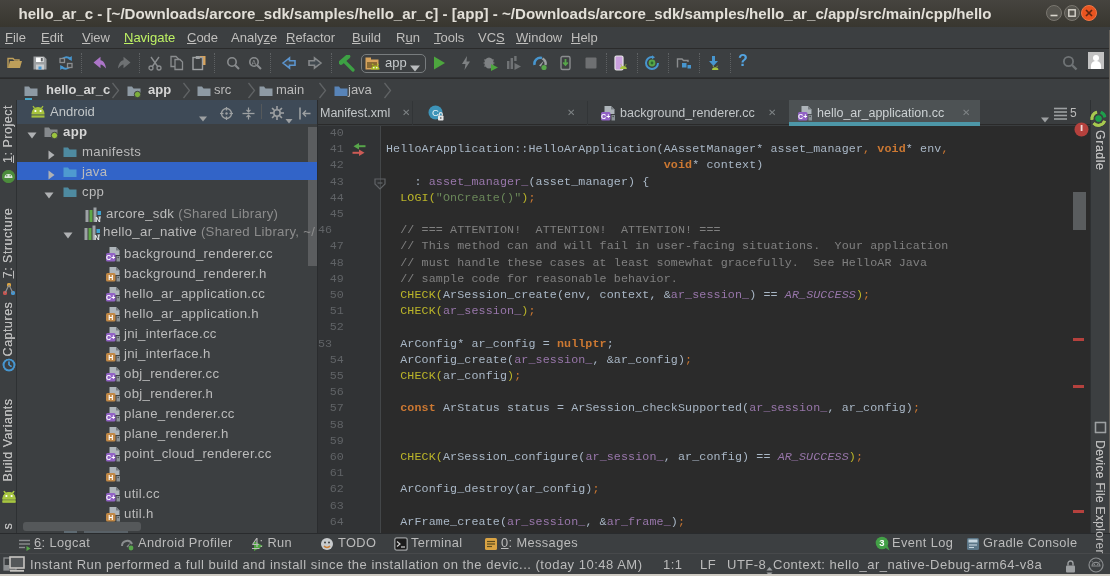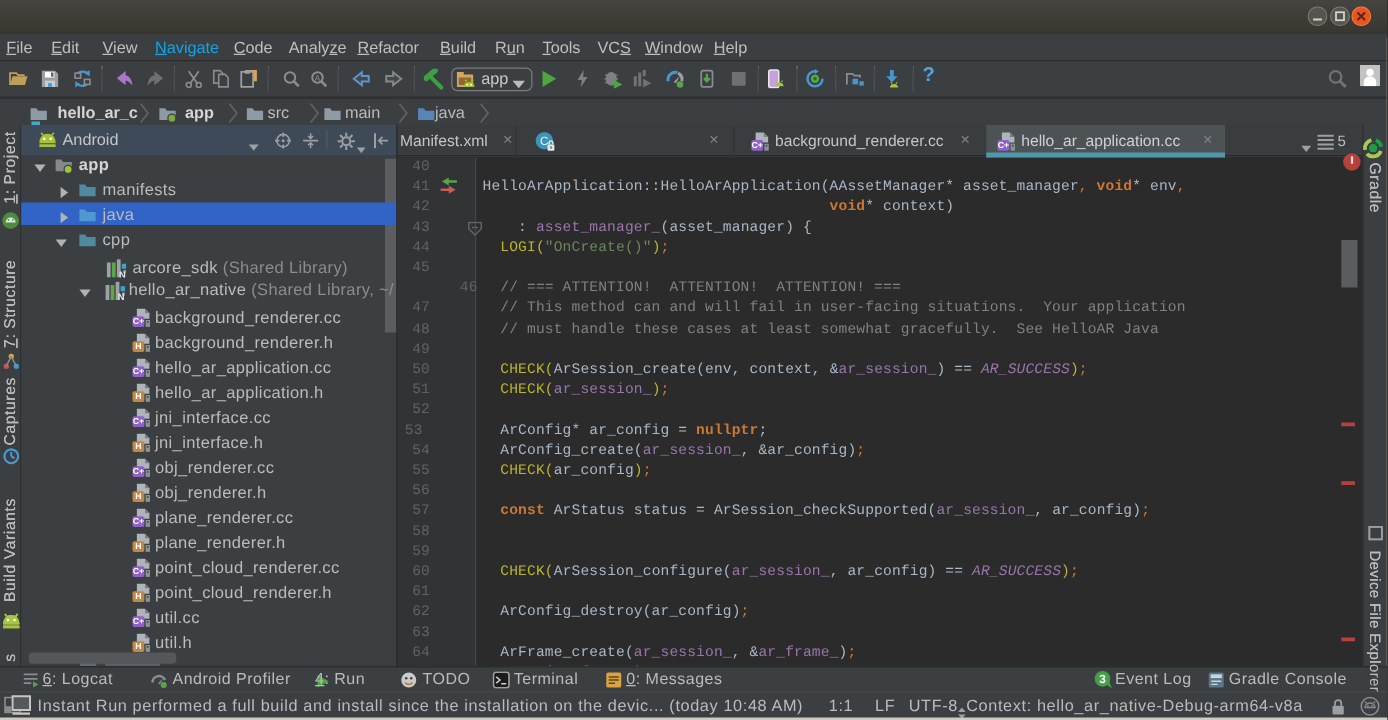--- a/index.html
+++ b/index.html
@@ -4,38 +4,39 @@
 html,body{width:1110px;height:576px;overflow:hidden;background:#2B2B2B;font-family:"Liberation Sans",sans-serif;}
 #root{position:relative;width:1110px;height:576px;overflow:hidden;}
 .tsep{position:absolute;top:53px;width:1px;height:20px;border-left:1px dotted #5E6163;}
 .tsepd{position:absolute;top:53px;width:1px;height:20px;border-left:1px dotted #5E6163;}
 .tabx{position:absolute;top:100px;height:26px;line-height:26px;font-size:10px;color:#7F8486;}
 .cl{font-family:"Liberation Mono",monospace;font-size:11.67px;line-height:16.2px;letter-spacing:0.125px;}
 </style></head><body>
 <div id="root">
 
 <div style="position:absolute;left:0;top:0;width:1110px;height:27px;background:linear-gradient(#46443F,#38362F);"></div>
+<div style="position:absolute;left:0;top:0;width:1010px;height:27px;line-height:27px;text-align:center;font-size:15.1px;font-weight:bold;color:#E2DFD8;white-space:nowrap;">hello_ar_c - [~/Downloads/arcore_sdk/samples/hello_ar_c] - [app] - ~/Downloads/arcore_sdk/samples/hello_ar_c/app/src/main/cpp/hello</div>
 <div style="position:absolute;left:1046px;top:5px;"><svg width="16" height="16" viewBox="0 0 16 16" style="">
         <circle cx="8" cy="8" r="7.5" fill="#56544E" stroke="#79766F" stroke-width="1"></circle>
         <line x1="4.5" y1="10.5" x2="11.5" y2="10.5" stroke="#D9D5CE" stroke-width="1.6"></line>
       </svg></div>
 <div style="position:absolute;left:1064px;top:5px;"><svg width="16" height="16" viewBox="0 0 16 16" style="">
         <circle cx="8" cy="8" r="7.5" fill="#56544E" stroke="#79766F" stroke-width="1"></circle>
         <rect x="4.8" y="4.8" width="6.4" height="6.4" fill="none" stroke="#D9D5CE" stroke-width="1.4"></rect>
       </svg></div>
 <div style="position:absolute;left:1081px;top:5px;"><svg width="16" height="16" viewBox="0 0 16 16" style="">
         <circle cx="8" cy="8" r="7.5" fill="#E95420" stroke="#F07746" stroke-width="1"></circle>
         <path d="M5 5 L11 11 M11 5 L5 11" stroke="#5E2712" stroke-width="1.7"></path>
       </svg></div>
 
 <div style="position:absolute;left:0;top:27px;width:1110px;height:21px;background:#3C3F41;"></div>
 <div style="position:absolute;left:5px;top:27px;height:21px;line-height:21px;font-size:13px;color:#C0BFBD;"><u>F</u>ile</div>
     <div style="position:absolute;left:41px;top:27px;height:21px;line-height:21px;font-size:13px;color:#C0BFBD;"><u>E</u>dit</div>
     <div style="position:absolute;left:82px;top:27px;height:21px;line-height:21px;font-size:13px;color:#C0BFBD;"><u>V</u>iew</div>
-    <div style="position:absolute;left:124px;top:27px;height:21px;line-height:21px;font-size:13px;color:#0ea5e9;"><u>N</u>avigate</div>
+    <div style="position:absolute;left:124px;top:27px;height:21px;line-height:21px;font-size:13px;color:#bef264;"><u>N</u>avigate</div>
     <div style="position:absolute;left:187px;top:27px;height:21px;line-height:21px;font-size:13px;color:#C0BFBD;"><u>C</u>ode</div>
     <div style="position:absolute;left:231px;top:27px;height:21px;line-height:21px;font-size:13px;color:#C0BFBD;">Analy<u>z</u>e</div>
     <div style="position:absolute;left:286px;top:27px;height:21px;line-height:21px;font-size:13px;color:#C0BFBD;"><u>R</u>efactor</div>
     <div style="position:absolute;left:352px;top:27px;height:21px;line-height:21px;font-size:13px;color:#C0BFBD;"><u>B</u>uild</div>
     <div style="position:absolute;left:396px;top:27px;height:21px;line-height:21px;font-size:13px;color:#C0BFBD;">R<u>u</u>n</div>
     <div style="position:absolute;left:434px;top:27px;height:21px;line-height:21px;font-size:13px;color:#C0BFBD;"><u>T</u>ools</div>
     <div style="position:absolute;left:478px;top:27px;height:21px;line-height:21px;font-size:13px;color:#C0BFBD;">VC<u>S</u></div>
     <div style="position:absolute;left:516px;top:27px;height:21px;line-height:21px;font-size:13px;color:#C0BFBD;"><u>W</u>indow</div>
     <div style="position:absolute;left:571px;top:27px;height:21px;line-height:21px;font-size:13px;color:#C0BFBD;"><u>H</u>elp</div>
 
@@ -436,21 +437,20 @@
         </svg></div>
 <div style="position:absolute;left:124px;top:444px;height:20px;line-height:20px;font-size:13.2px;letter-spacing:0.3px;white-space:nowrap;"><span style="color:#BBBBBB;font-weight:normal;">point_cloud_renderer.cc</span></div>
 <div style="position:absolute;left:105px;top:466px;"><svg width="16" height="16" viewBox="0 0 16 16" style="">
           <path d="M4.5 1 L11 1 L14.5 4.5 L14.5 9 L4.5 9 Z" fill="#AEB5BA"></path>
 <path d="M11 1 L11 4.5 L14.5 4.5 Z" fill="#787E82"></path>
 <rect x="1" y="7" width="9.5" height="8.5" rx="1.5" fill="#C18845"></rect>
 <text x="5.7" y="13.6" font-family="Liberation Sans" font-size="7" font-weight="bold" fill="#FFFFFF" text-anchor="middle">H</text>
 <rect x="11.5" y="10" width="3.5" height="5.5" fill="#8A9296"></rect>
 <circle cx="13.2" cy="11.5" r="0.8" fill="#4a4f52"></circle>
         </svg></div>
-<div style="position:absolute;left:124px;top:464px;height:20px;line-height:20px;font-size:13.2px;letter-spacing:0.3px;white-space:nowrap;"><span style="color:#BBBBBB;font-weight:normal;">point_cloud_renderer.h</span></div>
 <div style="position:absolute;left:105px;top:486px;"><svg width="16" height="16" viewBox="0 0 16 16" style="">
           <path d="M4.5 1 L11 1 L14.5 4.5 L14.5 9 L4.5 9 Z" fill="#AEB5BA"></path>
 <path d="M11 1 L11 4.5 L14.5 4.5 Z" fill="#787E82"></path>
 <rect x="1" y="7" width="9.5" height="8.5" rx="1.5" fill="#9162C5"></rect>
 <text x="5.7" y="13.6" font-family="Liberation Sans" font-size="7" font-weight="bold" fill="#FFFFFF" text-anchor="middle">C+</text>
 <rect x="11.5" y="10" width="3.5" height="5.5" fill="#8A9296"></rect>
 <circle cx="13.2" cy="11.5" r="0.8" fill="#4a4f52"></circle>
         </svg></div>
 <div style="position:absolute;left:124px;top:484px;height:20px;line-height:20px;font-size:13.2px;letter-spacing:0.3px;white-space:nowrap;"><span style="color:#BBBBBB;font-weight:normal;">util.cc</span></div>
 <div style="position:absolute;left:105px;top:506px;"><svg width="16" height="16" viewBox="0 0 16 16" style="">
@@ -516,33 +516,34 @@
 <div class="cl" style="position:absolute;left:318px;top:124.9px;width:26px;height:16.2px;text-align:right;color:#606366;">40</div>
 <div class="cl" style="position:absolute;left:318px;top:141.1px;width:26px;height:16.2px;text-align:right;color:#606366;">41</div>
 <div class="cl" style="position:absolute;left:386px;top:141.1px;height:16.2px;white-space:pre;"><span style="color:#A9B7C6;">HelloArApplication::HelloArApplication(AAssetManager*&nbsp;asset_manager</span><span style="color:#CC7832;">,</span><span style="color:#A9B7C6;">&nbsp;</span><span style="color:#CC7832;font-weight:bold;">void</span><span style="color:#A9B7C6;">*&nbsp;env</span><span style="color:#CC7832;">,</span></div>
 <div class="cl" style="position:absolute;left:318px;top:157.3px;width:26px;height:16.2px;text-align:right;color:#606366;">42</div>
 <div class="cl" style="position:absolute;left:386px;top:157.3px;height:16.2px;white-space:pre;"><span style="color:#A9B7C6;">&nbsp;&nbsp;&nbsp;&nbsp;&nbsp;&nbsp;&nbsp;&nbsp;&nbsp;&nbsp;&nbsp;&nbsp;&nbsp;&nbsp;&nbsp;&nbsp;&nbsp;&nbsp;&nbsp;&nbsp;&nbsp;&nbsp;&nbsp;&nbsp;&nbsp;&nbsp;&nbsp;&nbsp;&nbsp;&nbsp;&nbsp;&nbsp;&nbsp;&nbsp;&nbsp;&nbsp;&nbsp;&nbsp;&nbsp;</span><span style="color:#CC7832;font-weight:bold;">void</span><span style="color:#A9B7C6;">*&nbsp;context)</span></div>
 <div class="cl" style="position:absolute;left:318px;top:173.5px;width:26px;height:16.2px;text-align:right;color:#606366;">43</div>
 <div class="cl" style="position:absolute;left:386px;top:173.5px;height:16.2px;white-space:pre;"><span style="color:#A9B7C6;">&nbsp;&nbsp;&nbsp;&nbsp;:&nbsp;</span><span style="color:#9876AA;">asset_manager_</span><span style="color:#A9B7C6;">(asset_manager)&nbsp;{</span></div>
 <div class="cl" style="position:absolute;left:318px;top:189.7px;width:26px;height:16.2px;text-align:right;color:#606366;">44</div>
 <div class="cl" style="position:absolute;left:386px;top:189.7px;height:16.2px;white-space:pre;"><span style="color:#A9B7C6;">&nbsp;&nbsp;</span><span style="color:#BBB529;">LOGI(</span><span style="color:#6A8759;">"OnCreate()"</span><span style="color:#BBB529;">)</span><span style="color:#CC7832;">;</span></div>
 <div class="cl" style="position:absolute;left:318px;top:205.9px;width:26px;height:16.2px;text-align:right;color:#606366;">45</div>
-<div class="cl" style="position:absolute;left:318px;top:222.1px;width:26px;height:16.2px;text-align:center;color:#606366;margin-left:44px;">46</div>
+<div class="cl" style="position:absolute;left:318px;top:222.1px;width:26px;height:16.2px;text-align:left;color:#606366;">46</div>
 <div class="cl" style="position:absolute;left:386px;top:222.1px;height:16.2px;white-space:pre;"><span style="color:#808080;">&nbsp;&nbsp;//&nbsp;===&nbsp;ATTENTION!&nbsp;&nbsp;ATTENTION!&nbsp;&nbsp;ATTENTION!&nbsp;===</span></div>
 <div class="cl" style="position:absolute;left:318px;top:238.3px;width:26px;height:16.2px;text-align:right;color:#606366;">47</div>
 <div class="cl" style="position:absolute;left:386px;top:238.3px;height:16.2px;white-space:pre;"><span style="color:#808080;">&nbsp;&nbsp;//&nbsp;This&nbsp;method&nbsp;can&nbsp;and&nbsp;will&nbsp;fail&nbsp;in&nbsp;user-facing&nbsp;situations.&nbsp;&nbsp;Your&nbsp;application</span></div>
 <div class="cl" style="position:absolute;left:318px;top:254.5px;width:26px;height:16.2px;text-align:right;color:#606366;">48</div>
 <div class="cl" style="position:absolute;left:386px;top:254.5px;height:16.2px;white-space:pre;"><span style="color:#808080;">&nbsp;&nbsp;//&nbsp;must&nbsp;handle&nbsp;these&nbsp;cases&nbsp;at&nbsp;least&nbsp;somewhat&nbsp;gracefully.&nbsp;&nbsp;See&nbsp;HelloAR&nbsp;Java</span></div>
 <div class="cl" style="position:absolute;left:318px;top:270.7px;width:26px;height:16.2px;text-align:right;color:#606366;">49</div>
+<div class="cl" style="position:absolute;left:386px;top:270.7px;height:16.2px;white-space:pre;"><span style="color:#808080;">&nbsp;&nbsp;//&nbsp;sample&nbsp;code&nbsp;for&nbsp;reasonable&nbsp;behavior.</span></div>
 <div class="cl" style="position:absolute;left:318px;top:286.9px;width:26px;height:16.2px;text-align:right;color:#606366;">50</div>
 <div class="cl" style="position:absolute;left:386px;top:286.9px;height:16.2px;white-space:pre;"><span style="color:#A9B7C6;">&nbsp;&nbsp;</span><span style="color:#BBB529;">CHECK(</span><span style="color:#A9B7C6;">ArSession_create(env,&nbsp;context,&nbsp;&amp;</span><span style="color:#9876AA;">ar_session_</span><span style="color:#A9B7C6;">)&nbsp;==&nbsp;</span><span style="color:#9876AA;font-style:italic;">AR_SUCCESS</span><span style="color:#BBB529;">)</span><span style="color:#CC7832;">;</span></div>
 <div class="cl" style="position:absolute;left:318px;top:303.1px;width:26px;height:16.2px;text-align:right;color:#606366;">51</div>
 <div class="cl" style="position:absolute;left:386px;top:303.1px;height:16.2px;white-space:pre;"><span style="color:#A9B7C6;">&nbsp;&nbsp;</span><span style="color:#BBB529;">CHECK(</span><span style="color:#9876AA;">ar_session_</span><span style="color:#BBB529;">)</span><span style="color:#CC7832;">;</span></div>
 <div class="cl" style="position:absolute;left:318px;top:319.3px;width:26px;height:16.2px;text-align:right;color:#606366;">52</div>
-<div class="cl" style="position:absolute;left:318px;top:335.5px;width:26px;height:16.2px;text-align:center;color:#606366;">53</div>
+<div class="cl" style="position:absolute;left:318px;top:335.5px;width:26px;height:16.2px;text-align:left;color:#606366;">53</div>
 <div class="cl" style="position:absolute;left:386px;top:335.5px;height:16.2px;white-space:pre;"><span style="color:#A9B7C6;">&nbsp;&nbsp;ArConfig*&nbsp;ar_config&nbsp;=&nbsp;</span><span style="color:#CC7832;font-weight:bold;">nullptr</span><span style="color:#A9B7C6;">;</span></div>
 <div class="cl" style="position:absolute;left:318px;top:351.7px;width:26px;height:16.2px;text-align:right;color:#606366;">54</div>
 <div class="cl" style="position:absolute;left:386px;top:351.7px;height:16.2px;white-space:pre;"><span style="color:#A9B7C6;">&nbsp;&nbsp;ArConfig_create(</span><span style="color:#9876AA;">ar_session_</span><span style="color:#A9B7C6;">,&nbsp;&amp;ar_config)</span><span style="color:#CC7832;">;</span></div>
 <div class="cl" style="position:absolute;left:318px;top:367.9px;width:26px;height:16.2px;text-align:right;color:#606366;">55</div>
 <div class="cl" style="position:absolute;left:386px;top:367.9px;height:16.2px;white-space:pre;"><span style="color:#A9B7C6;">&nbsp;&nbsp;</span><span style="color:#BBB529;">CHECK(</span><span style="color:#A9B7C6;">ar_config</span><span style="color:#BBB529;">)</span><span style="color:#CC7832;">;</span></div>
 <div class="cl" style="position:absolute;left:318px;top:384.1px;width:26px;height:16.2px;text-align:right;color:#606366;">56</div>
 <div class="cl" style="position:absolute;left:318px;top:400.3px;width:26px;height:16.2px;text-align:right;color:#606366;">57</div>
 <div class="cl" style="position:absolute;left:386px;top:400.3px;height:16.2px;white-space:pre;"><span style="color:#A9B7C6;">&nbsp;&nbsp;</span><span style="color:#CC7832;font-weight:bold;">const</span><span style="color:#A9B7C6;">&nbsp;ArStatus&nbsp;status&nbsp;=&nbsp;ArSession_checkSupported(</span><span style="color:#9876AA;">ar_session_</span><span style="color:#A9B7C6;">,&nbsp;ar_config)</span><span style="color:#CC7832;">;</span></div>
 <div class="cl" style="position:absolute;left:318px;top:416.5px;width:26px;height:16.2px;text-align:right;color:#606366;">58</div>
 <div class="cl" style="position:absolute;left:318px;top:432.7px;width:26px;height:16.2px;text-align:right;color:#606366;">59</div>

